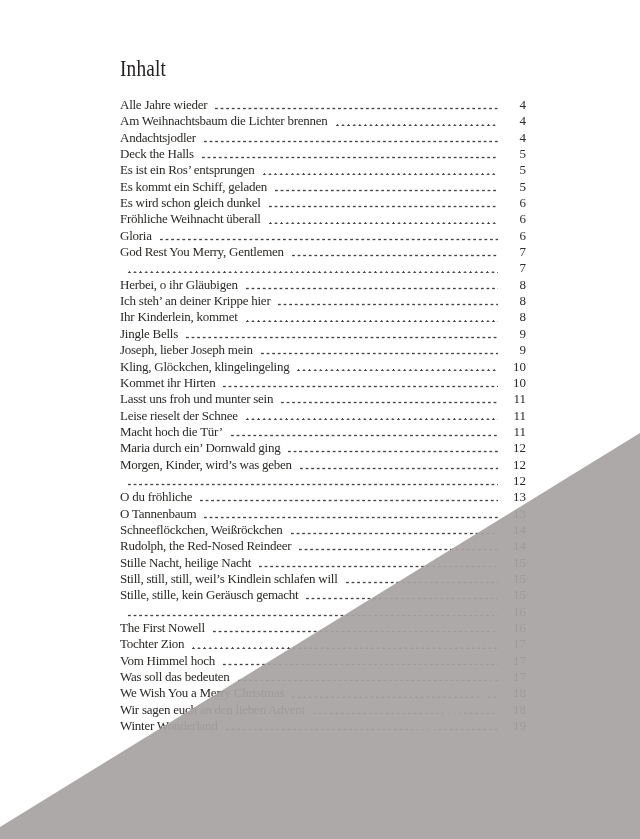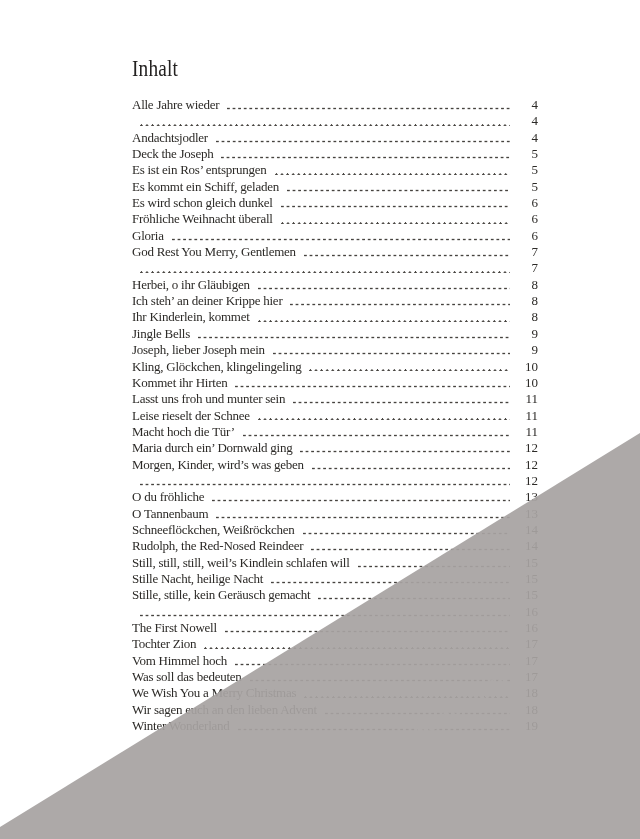--- a/index.html
+++ b/index.html
@@ -15,21 +15,21 @@
   .page {
     position: relative;
     width: 640px;
     height: 839px;
     background: var(--background);
     overflow: hidden;
     font-family: "Liberation Serif", "DejaVu Serif", serif;
   }
   .content {
     position: absolute;
-    left: 132px;
+    left: 120px;
     top: 57px;
     width: 406px;
   }
   .doc-title {
     font-size: 23px;
     font-weight: normal;
     color: var(--title);
     line-height: 1;
     letter-spacing: 0.2px;
     transform: scaleX(0.84);
@@ -97,32 +97,33 @@
     <h1 class="doc-title">Inhalt</h1>
 
     <div class="toc">
   <div class="toc-row">
     <span class="toc-entry-title">Alle Jahre wieder</span>
     <span class="dot-leader"></span>
     <span class="toc-entry-page">4</span>
   </div>
 
   <div class="toc-row">
+    <span class="toc-entry-title">Am Weihnachtsbaum die Lichter brennen</span>
     <span class="dot-leader"></span>
     <span class="toc-entry-page">4</span>
   </div>
 
   <div class="toc-row">
     <span class="toc-entry-title">Andachtsjodler</span>
     <span class="dot-leader"></span>
     <span class="toc-entry-page">4</span>
   </div>
 
   <div class="toc-row">
-    <span class="toc-entry-title">Deck the Joseph</span>
+    <span class="toc-entry-title">Deck the Halls</span>
     <span class="dot-leader"></span>
     <span class="toc-entry-page">5</span>
   </div>
 
   <div class="toc-row">
     <span class="toc-entry-title">Es ist ein Ros’ entsprungen</span>
     <span class="dot-leader"></span>
     <span class="toc-entry-page">5</span>
   </div>
 
@@ -257,38 +258,38 @@
     <span class="toc-entry-page">14</span>
   </div>
 
   <div class="toc-row">
     <span class="toc-entry-title">Rudolph, the Red-Nosed Reindeer</span>
     <span class="dot-leader"></span>
     <span class="toc-entry-page">14</span>
   </div>
 
   <div class="toc-row">
+    <span class="toc-entry-title">Stille Nacht, heilige Nacht</span>
+    <span class="dot-leader"></span>
+    <span class="toc-entry-page">15</span>
+  </div>
+
+  <div class="toc-row">
     <span class="toc-entry-title">Still, still, still, weil’s Kindlein schlafen will</span>
     <span class="dot-leader"></span>
     <span class="toc-entry-page">15</span>
   </div>
 
   <div class="toc-row">
-    <span class="toc-entry-title">Stille Nacht, heilige Nacht</span>
+    <span class="toc-entry-title">Stille, stille, kein Geräusch gemacht</span>
     <span class="dot-leader"></span>
     <span class="toc-entry-page">15</span>
   </div>
 
   <div class="toc-row">
-    <span class="toc-entry-title">Stille, stille, kein Geräusch gemacht</span>
-    <span class="dot-leader"></span>
-    <span class="toc-entry-page">15</span>
-  </div>
-
-  <div class="toc-row">
     <span class="dot-leader"></span>
     <span class="toc-entry-page">16</span>
   </div>
 
   <div class="toc-row">
     <span class="toc-entry-title">The First Nowell</span>
     <span class="dot-leader"></span>
     <span class="toc-entry-page">16</span>
   </div>
 

